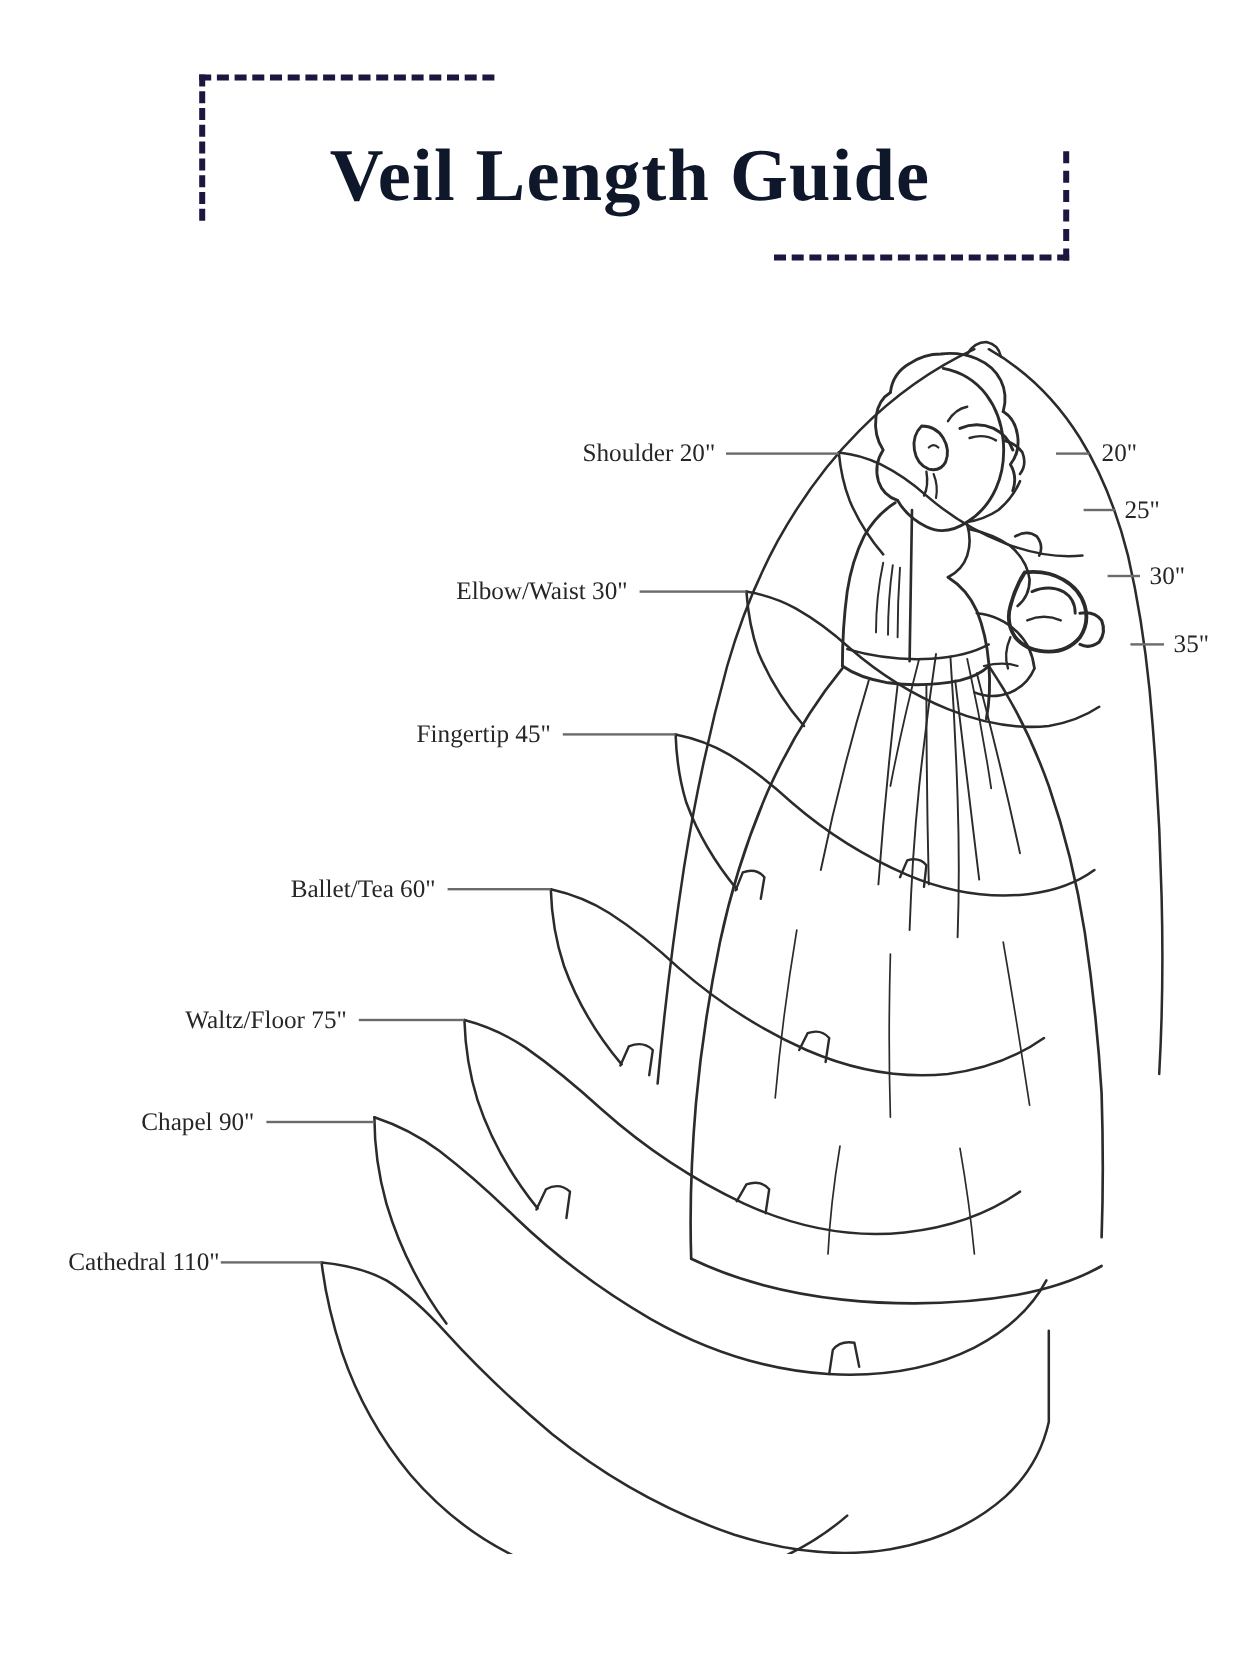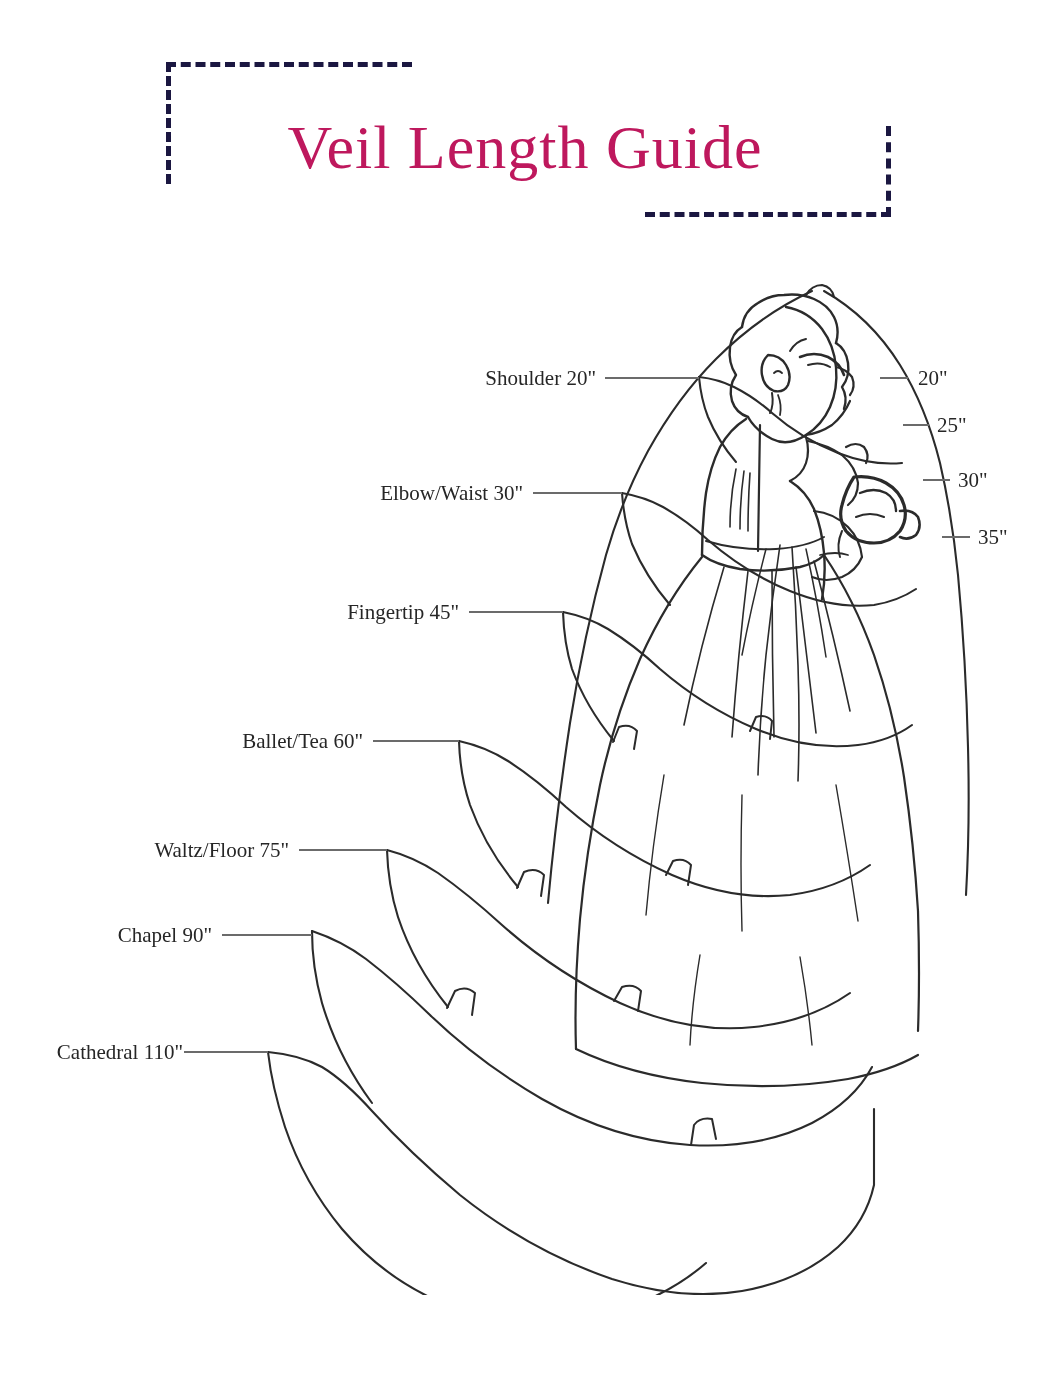--- a/index.html
+++ b/index.html
@@ -64,24 +64,24 @@
     height: 91px;
     border-left: 5px dashed #1b1741;
   }
   .page-title {
     position: absolute;
     left: 0;
     top: 72px;
     width: 1050px;
     text-align: center;
     font-family: "Liberation Serif", "DejaVu Serif", serif;
-    font-weight: normal;
+    font-weight: bold;
     font-size: 62px;
     letter-spacing: 1px;
-    color: #be185d;
+    color: #0f172a;
     white-space: nowrap;
   }
 
   
   #illustration {
     position: absolute;
     left: 0;
     top: 255px;
     width: 1050px;
     height: 1040px;

